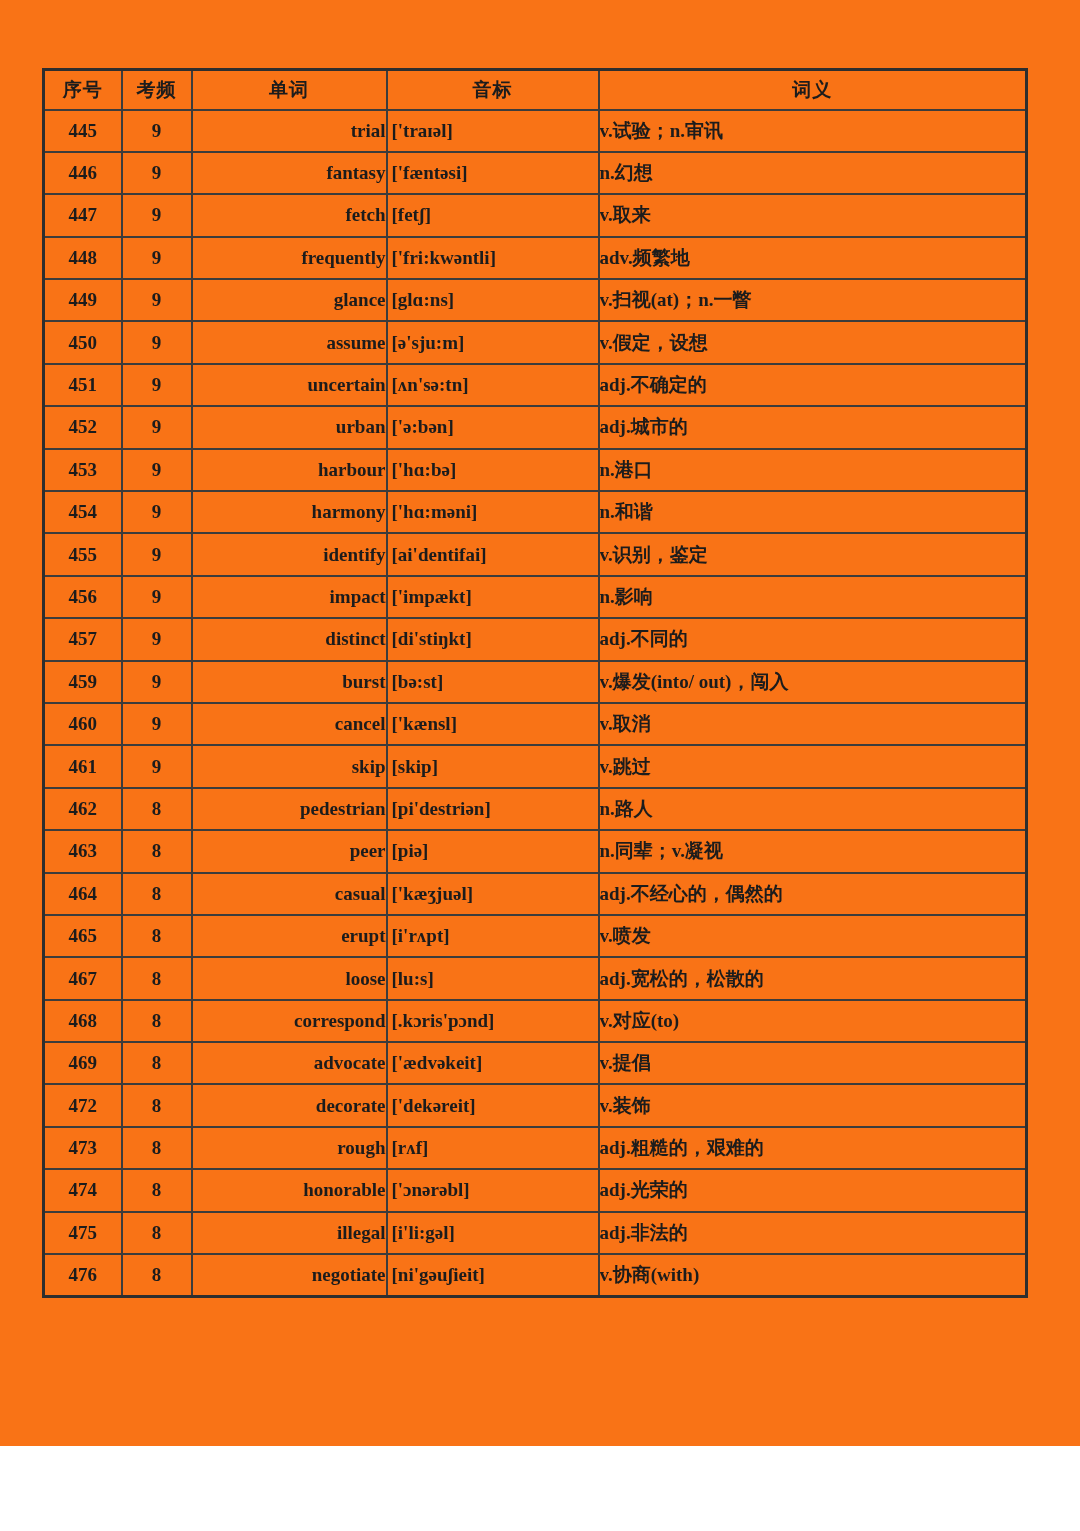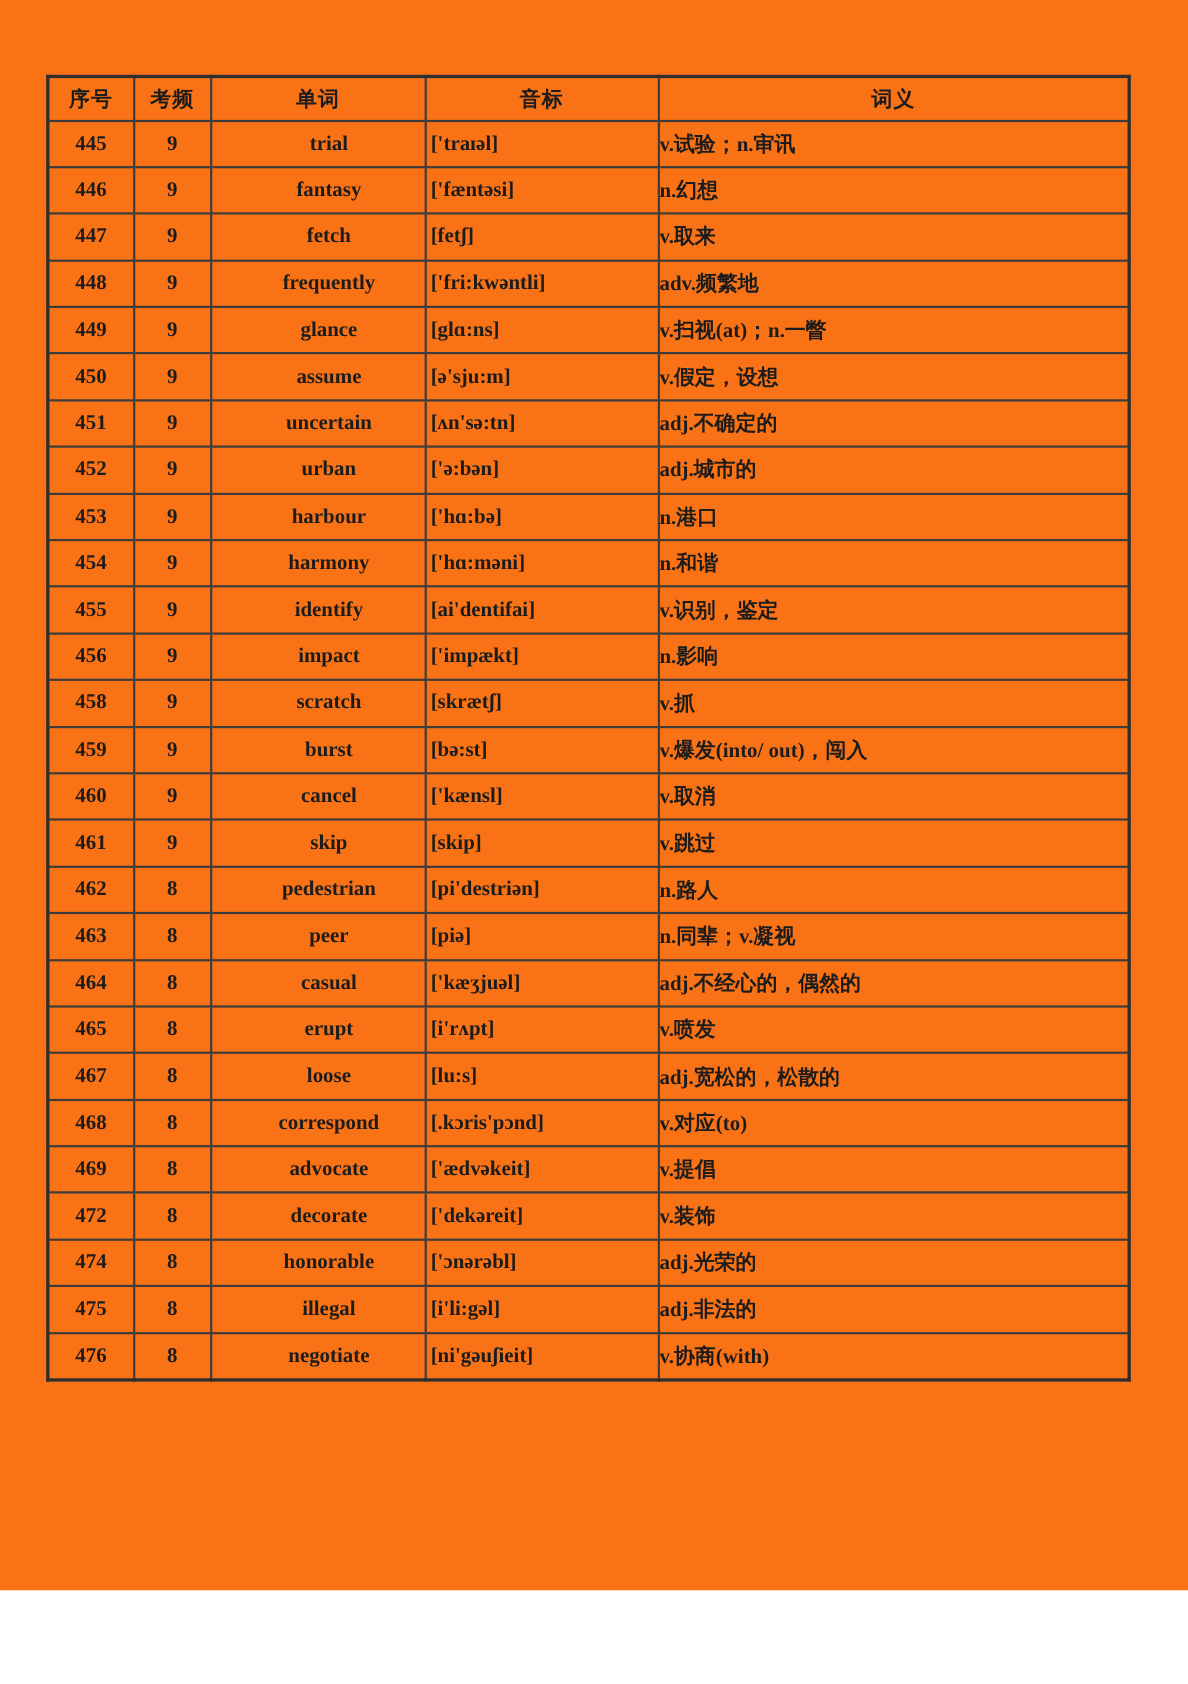--- a/index.html
+++ b/index.html
@@ -38,21 +38,21 @@
     white-space: nowrap;
   }
   table.vocab { border: 3px solid #2e2e2e; }
 
   table.vocab thead tr { height: 40px; }
   table.vocab tbody tr { height: 42.4px; }
 
   table.vocab th { text-align: center; font-size: 19px; letter-spacing: 1px; }
 
   td.cell-no, td.cell-freq { text-align: center; }
-  td.cell-word { text-align: center; padding-left: 20px; }
+  td.cell-word { text-align: right; padding-left: 20px; }
   td.cell-phon { text-align: left; padding-left: 4px; }
   td.cell-mean { text-align: left; }
 
   .page-number {
     position: absolute;
     top: 1482px;
     left: 42px;
     width: 983px;
     text-align: left;
     font-size: 30px;
@@ -173,28 +173,28 @@
     </tr>
 
     <tr>
       <td class="cell-no">456</td>
       <td class="cell-freq">9</td>
       <td class="cell-word">impact</td>
       <td class="cell-phon">['impækt]</td>
       <td class="cell-mean">n.影响</td>
     </tr>
 
-
-    <tr>
-      <td class="cell-no">458</td>
-      <td class="cell-freq">9</td>
-      <td class="cell-word">scratch</td>
-      <td class="cell-phon">[skrætʃ]</td>
-      <td class="cell-mean">v.抓</td>
-    </tr>
+    <tr>
+      <td class="cell-no">457</td>
+      <td class="cell-freq">9</td>
+      <td class="cell-word">distinct</td>
+      <td class="cell-phon">[di'stiŋkt]</td>
+      <td class="cell-mean">adj.不同的</td>
+    </tr>
+
 
     <tr>
       <td class="cell-no">459</td>
       <td class="cell-freq">9</td>
       <td class="cell-word">burst</td>
       <td class="cell-phon">[bə:st]</td>
       <td class="cell-mean">v.爆发(into/ out)，闯入</td>
     </tr>
 
     <tr>
@@ -273,20 +273,27 @@
 
 
     <tr>
       <td class="cell-no">472</td>
       <td class="cell-freq">8</td>
       <td class="cell-word">decorate</td>
       <td class="cell-phon">['dekəreit]</td>
       <td class="cell-mean">v.装饰</td>
     </tr>
 
+    <tr>
+      <td class="cell-no">473</td>
+      <td class="cell-freq">8</td>
+      <td class="cell-word">rough</td>
+      <td class="cell-phon">[rʌf]</td>
+      <td class="cell-mean">adj.粗糙的，艰难的</td>
+    </tr>
 
     <tr>
       <td class="cell-no">474</td>
       <td class="cell-freq">8</td>
       <td class="cell-word">honorable</td>
       <td class="cell-phon">['ɔnərəbl]</td>
       <td class="cell-mean">adj.光荣的</td>
     </tr>
 
     <tr>

